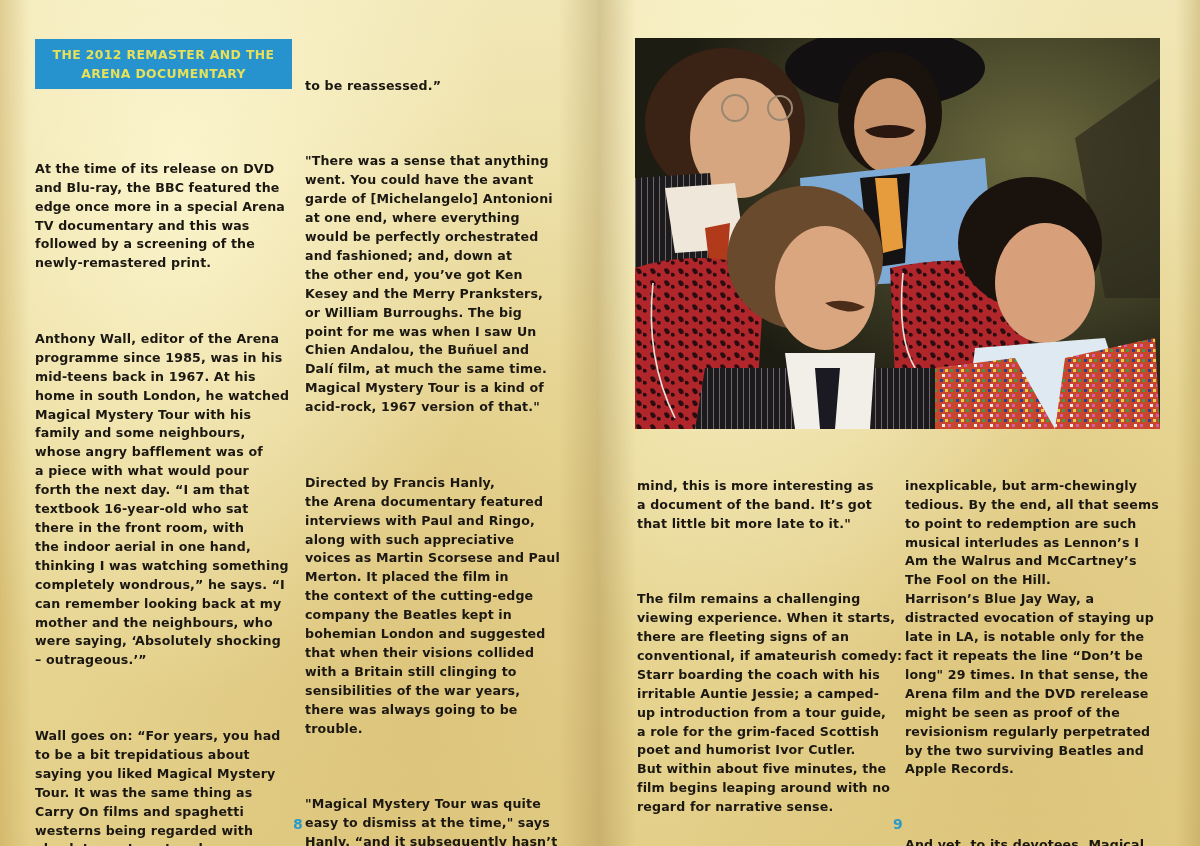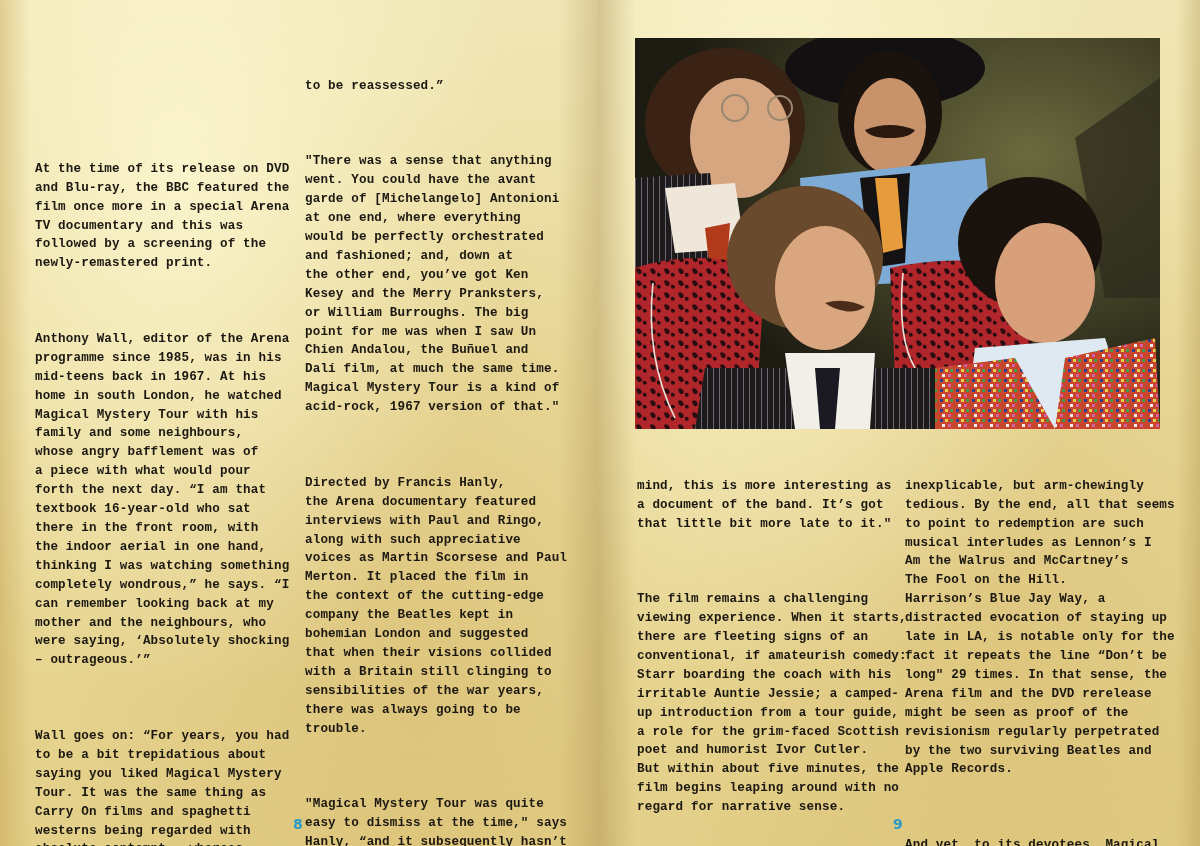--- a/index.html
+++ b/index.html
@@ -38,21 +38,21 @@
   .column {
     position: absolute;
     font-family: "DejaVu Sans", sans-serif;
     font-size: 12.6px;
     line-height: 18.9px;
     color: #1b1711;
     font-weight: bold;
     letter-spacing: 0.15px;
     white-space: pre;
   }
-  .column .para { margin-bottom: 18.9px; font-family: Liberation Mono, monospace; }
+  .column .para { margin-bottom: 18.9px; }
   .column .para.tight { margin-bottom: 0; }
 
   .col-l1 { left: 35px; top: 122px; width: 258px; }
   .col-l2 { left: 305px; top: 39px; width: 260px; }
   .col-r1 { left: 639px; top: 439px; width: 262px; }
   .col-r2 { left: 907px; top: 439px; width: 262px; }
 
   .section-header {
     position: absolute; left: 35px; top: 39px; width: 257px; height: 50px;
     background: #2693cf;
@@ -78,25 +78,29 @@
     overflow: hidden; background: #2a261a;
   }
   .photo svg { display: block; width: 100%; height: 100%; }
 </style>
 </head>
 <body>
 
 <div class="spread">
 
   <div class="page page-left">
+    <div class="section-header">
+      <span>THE 2012 REMASTER AND THE
+ARENA DOCUMENTARY</span>
+    </div>
 
     <div class="column col-l1">
       <p class="para">At the time of its release on DVD
 and Blu-ray, the BBC featured the
-film once more in a special Arena
+edge once more in a special Arena
 TV documentary and this was
 followed by a screening of the
 newly-remastered print.</p>
       <p class="para">Anthony Wall, editor of the Arena
 programme since 1985, was in his
 mid-teens back in 1967. At his
 home in south London, he watched
 Magical Mystery Tour with his
 family and some neighbours,
 whose angry bafflement was of

